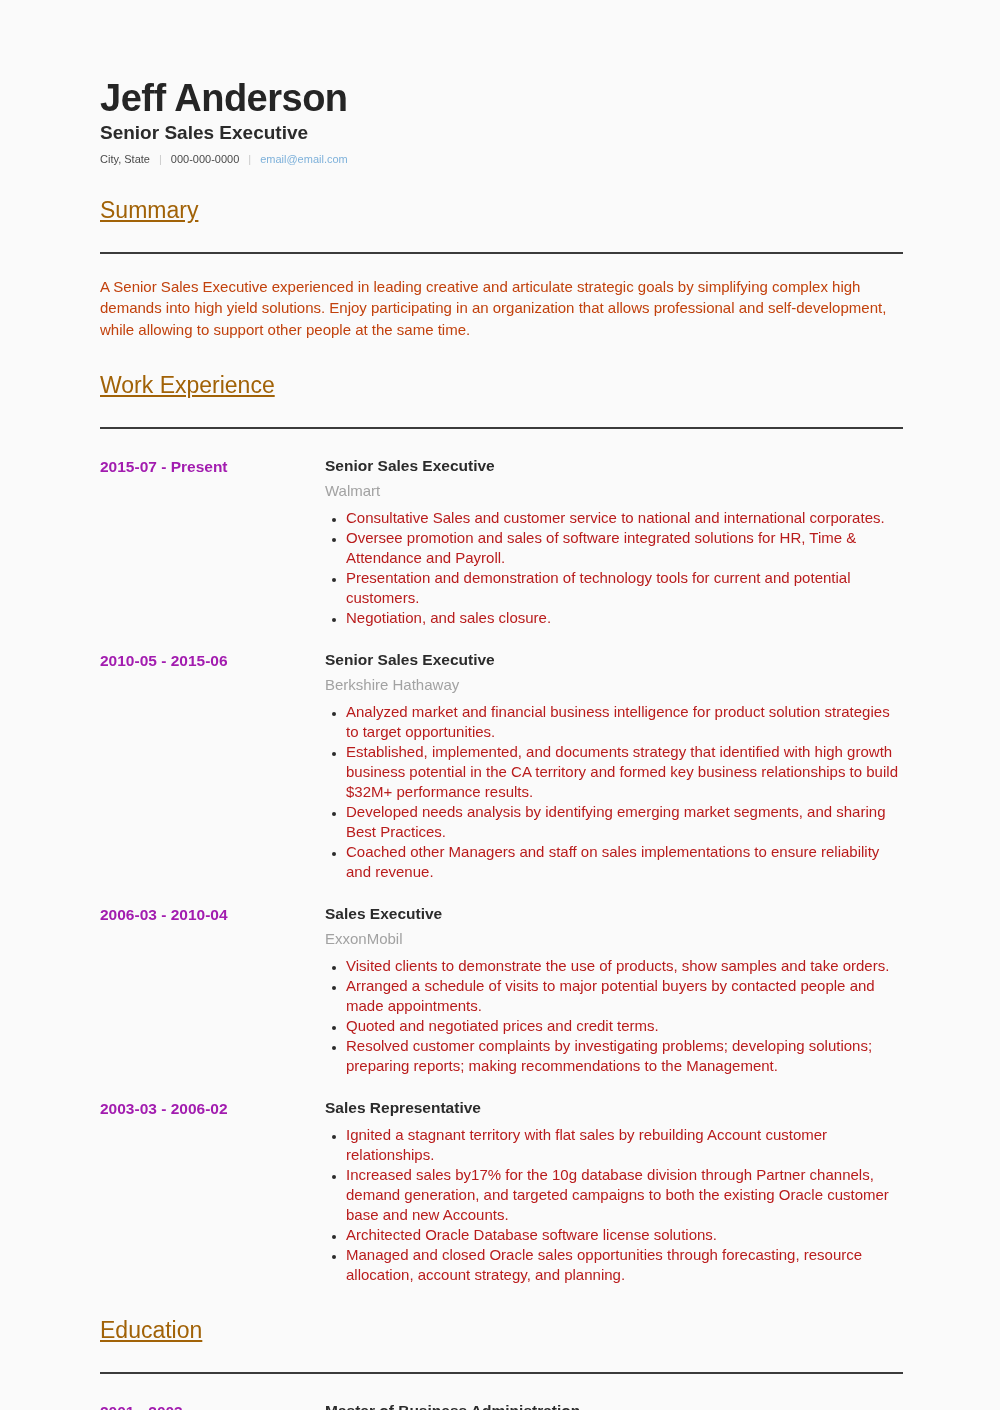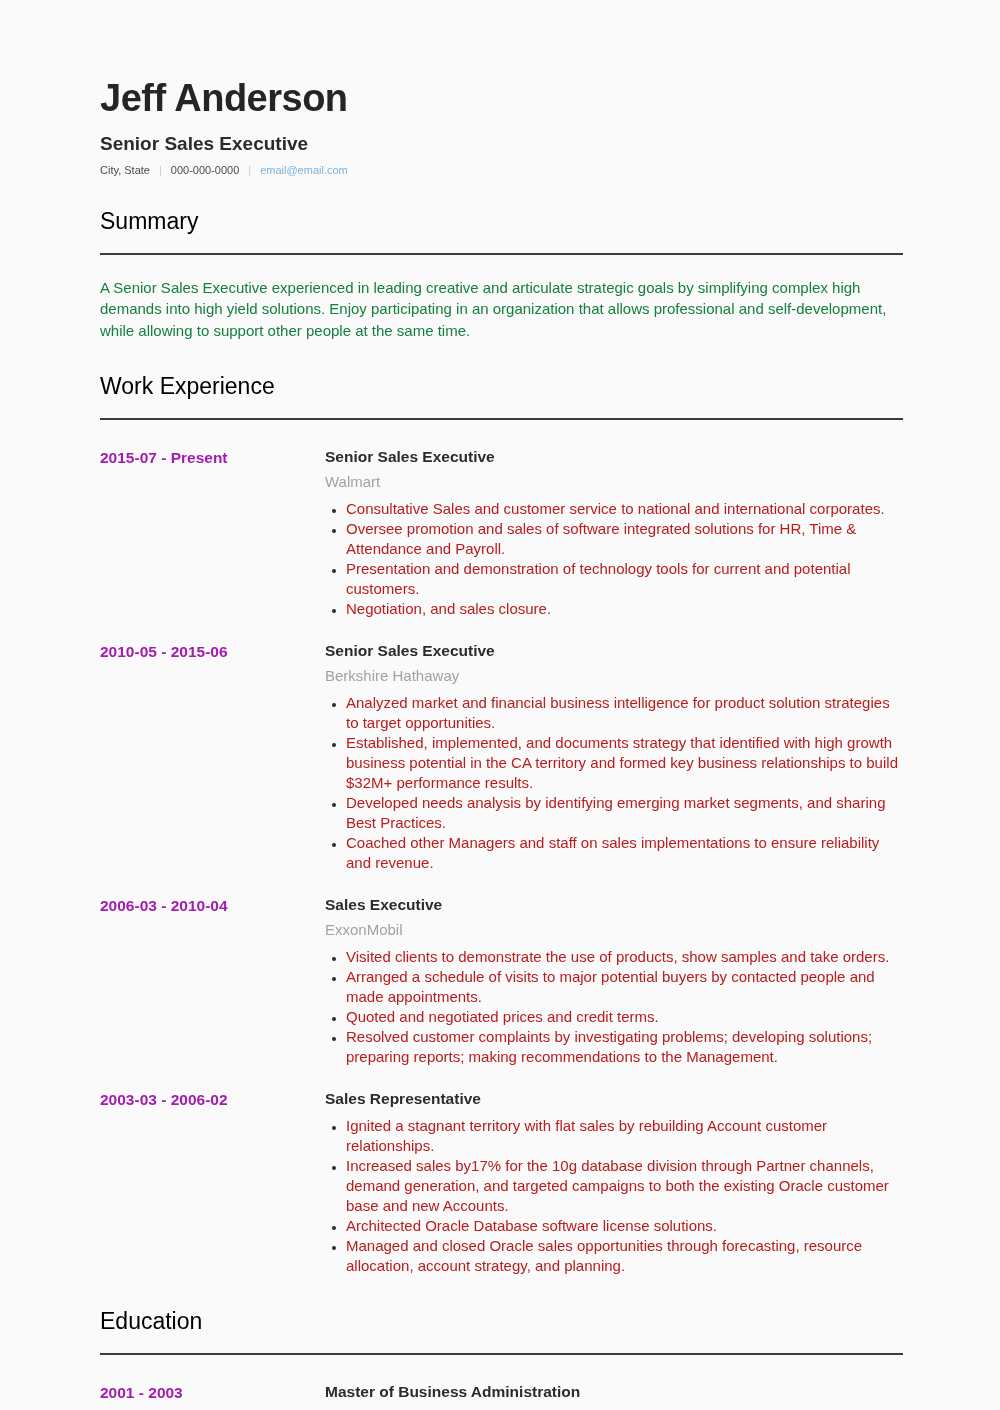--- a/index.html
+++ b/index.html
@@ -16,21 +16,20 @@
     padding: 76px 97px 30px 100px;
   }
 
   
   .person-name {
     font-size: 38px;
     font-weight: 700;
     color: #252525;
     letter-spacing: -0.5px;
     line-height: 1.2;
-    margin-bottom: 11px;
   }
   .person-job-title {
     font-size: 19px;
     font-weight: 700;
     color: #2b2b2b;
     margin-bottom: 9px;
   }
   .contact-line {
     font-size: 11px;
     color: #4a4a4a;
@@ -44,29 +43,30 @@
     color: #7eb1da;
     text-decoration: none;
     cursor: pointer;
   }
 
   
   .section { margin-top: 32px; }
   .section-heading {
     font-size: 23px;
     font-weight: 300;
-    color: #000000;
-    padding-bottom: 18px;
+    color: #a16207;
+    padding-bottom: 28px;
     border-bottom: 2px solid #3b3b3b;
+    text-decoration: underline;
   }
   .summary-text {
     margin-top: 22px;
     font-size: 15px;
     line-height: 21.5px;
-    color: #15803d;
+    color: #c2410c;
   }
   .entries { margin-top: 27px; }
 
   
   .entry {
     display: grid;
     grid-template-columns: 225px 1fr;
     margin-bottom: 22px;
   }
   .entry-period {

